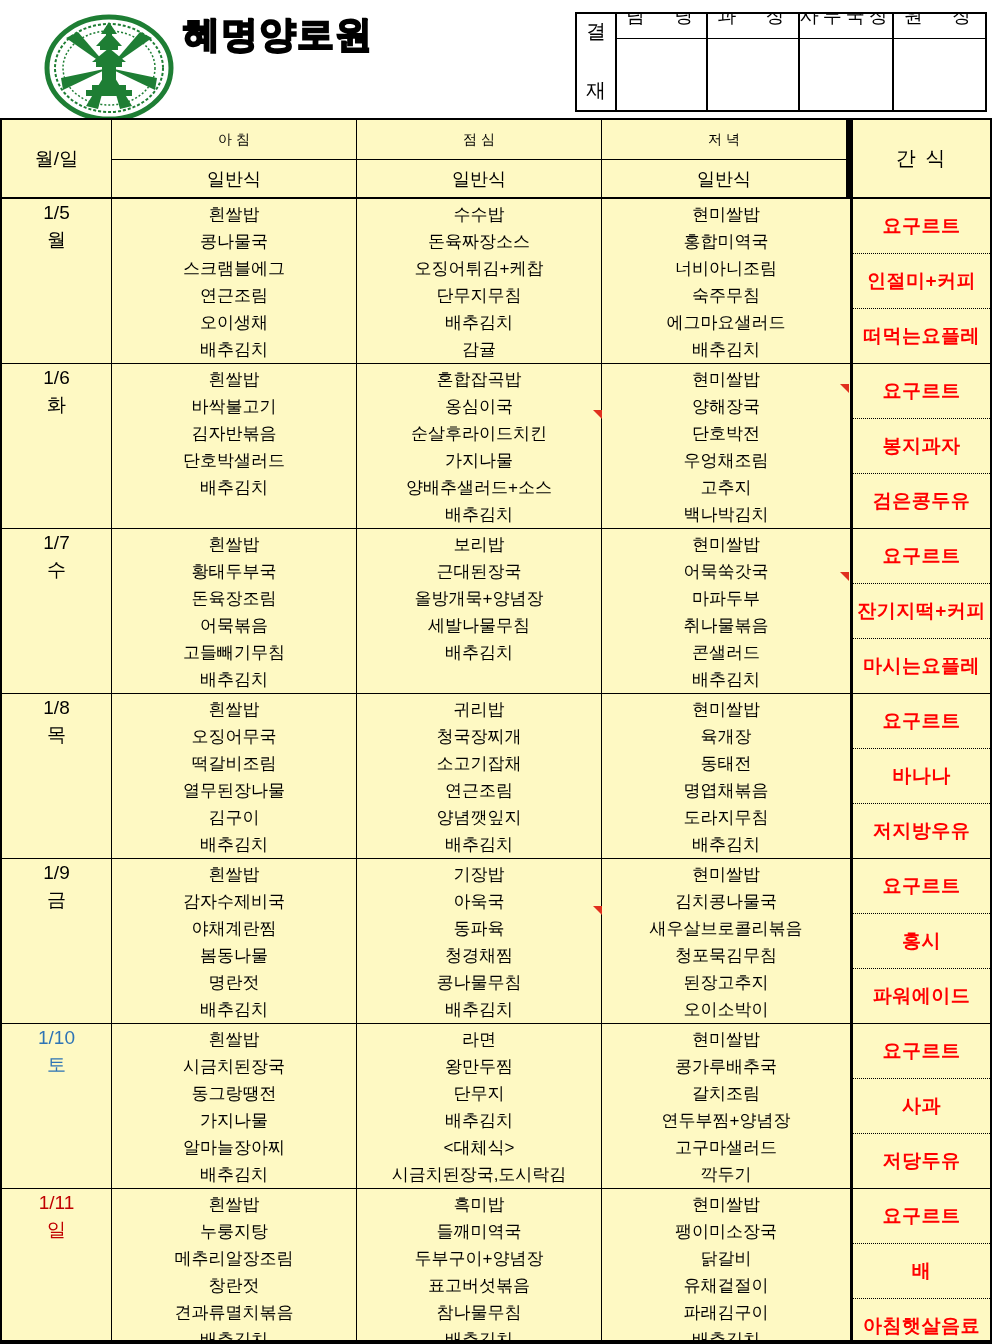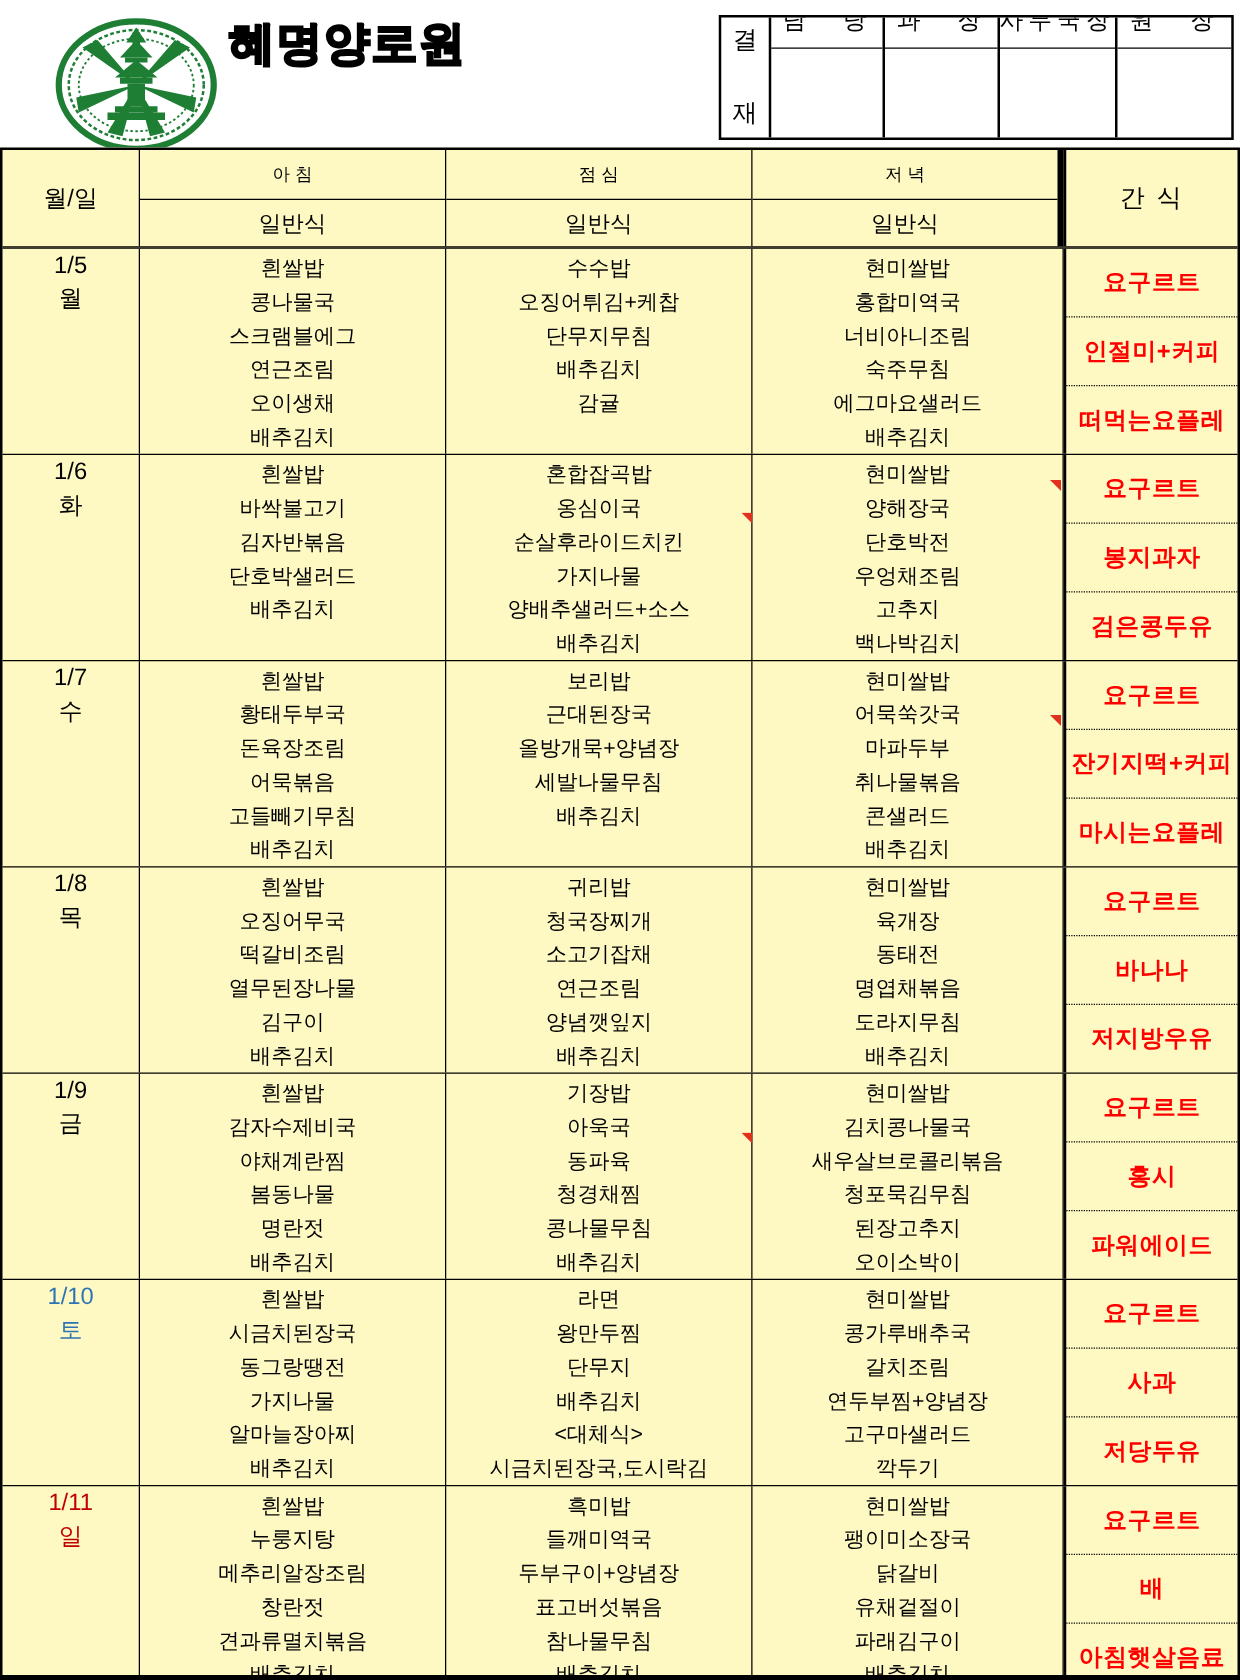--- a/index.html
+++ b/index.html
@@ -171,20 +171,21 @@
     <div class="menu-cell breakfast">
       <div class="menu-line">흰쌀밥</div>
           <div class="menu-line">콩나물국</div>
       <div class="menu-line">스크램블에그</div>
           <div class="menu-line">연근조림</div>
       <div class="menu-line">오이생채</div>
           <div class="menu-line">배추김치</div>
     </div>
     <div class="menu-cell lunch">
       <div class="menu-line">수수밥</div>
+          <div class="menu-line">돈육짜장소스</div>
       <div class="menu-line">오징어튀김+케찹</div>
           <div class="menu-line">단무지무침</div>
       <div class="menu-line">배추김치</div>
           <div class="menu-line">감귤</div>
     </div>
     <div class="menu-cell dinner">
       <div class="menu-line">현미쌀밥</div>
           <div class="menu-line">홍합미역국</div>
       <div class="menu-line">너비아니조림</div>
           <div class="menu-line">숙주무침</div>

